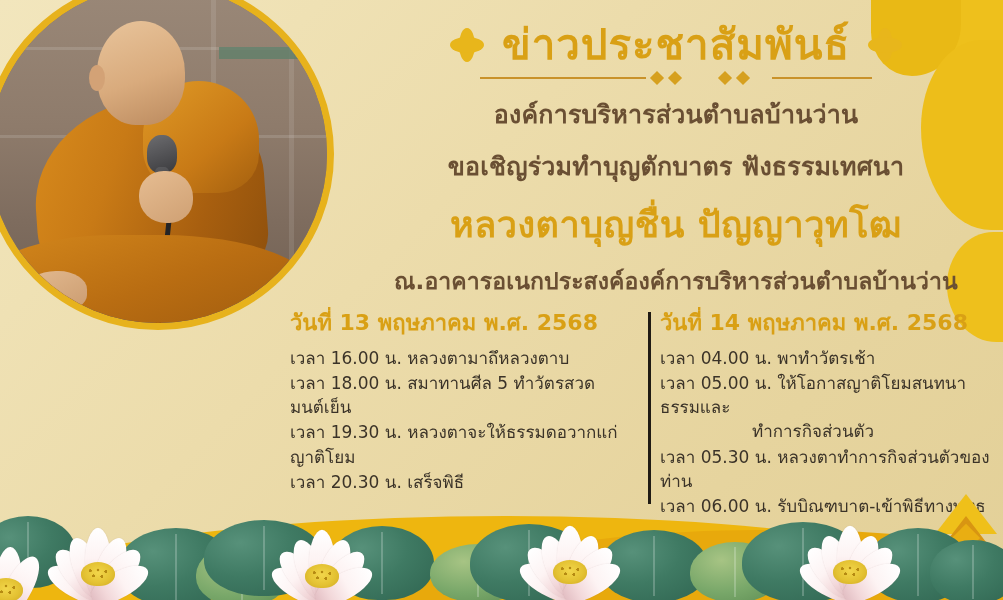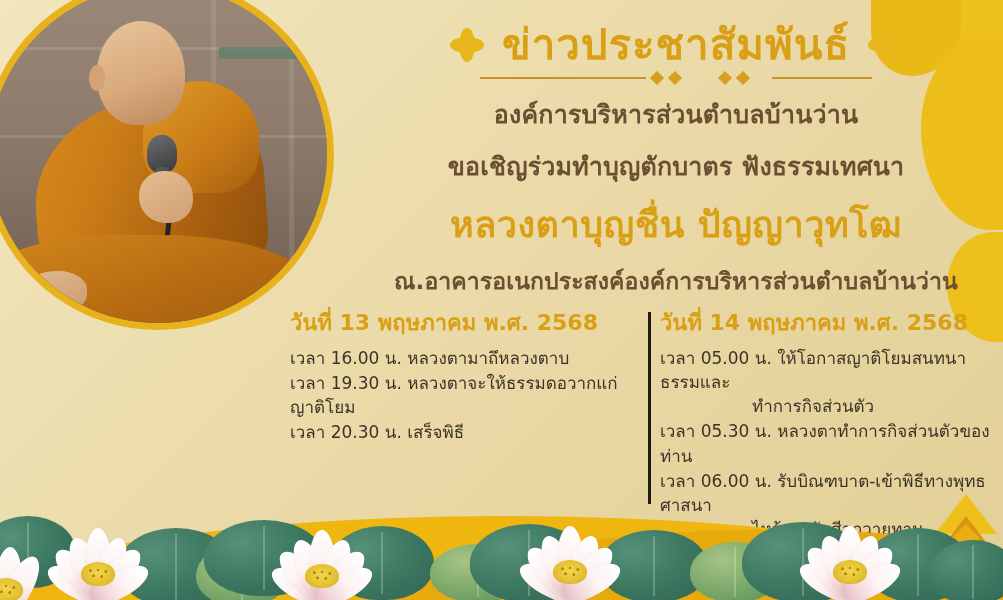--- a/index.html
+++ b/index.html
@@ -370,33 +370,41 @@
 
   <div class="schedule">
     <div class="col col-left">
       <div class="col-date">วันที่ 13 พฤษภาคม พ.ศ. 2568</div>
       <div>
         <div class="evt">
           <span>เวลา 16.00 น.</span>
           <span>หลวงตามาถึหลวงตาบ</span>
         </div>
         <div class="evt">
+          <span>เวลา 18.00 น.</span>
+          <span>สมาทานศีล 5 ทำวัตรสวดมนต์เย็น</span>
+        </div>
+        <div class="evt">
           <span>เวลา 19.30 น.</span>
           <span>หลวงตาจะให้ธรรมดอวากแก่ญาติโยม</span>
         </div>
         <div class="evt">
           <span>เวลา 20.30 น.</span>
           <span>เสร็จพิธี</span>
         </div>
       </div>
     </div>
 
     <div class="col col-right">
       <div class="col-date">วันที่ 14 พฤษภาคม พ.ศ. 2568</div>
       <div>
+        <div class="evt">
+          <span>เวลา 04.00 น.</span>
+          <span>พาทำวัตรเช้า</span>
+        </div>
         <div class="evt">
           <span>เวลา 05.00 น.</span>
           <span>ให้โอกาสญาติโยมสนทนาธรรมและ</span>
           <span class="cont">ทำการกิจส่วนตัว</span>
         </div>
         <div class="evt">
           <span>เวลา 05.30 น.</span>
           <span>หลวงตาทำการกิจส่วนตัวของท่าน</span>
         </div>
         <div class="evt">

